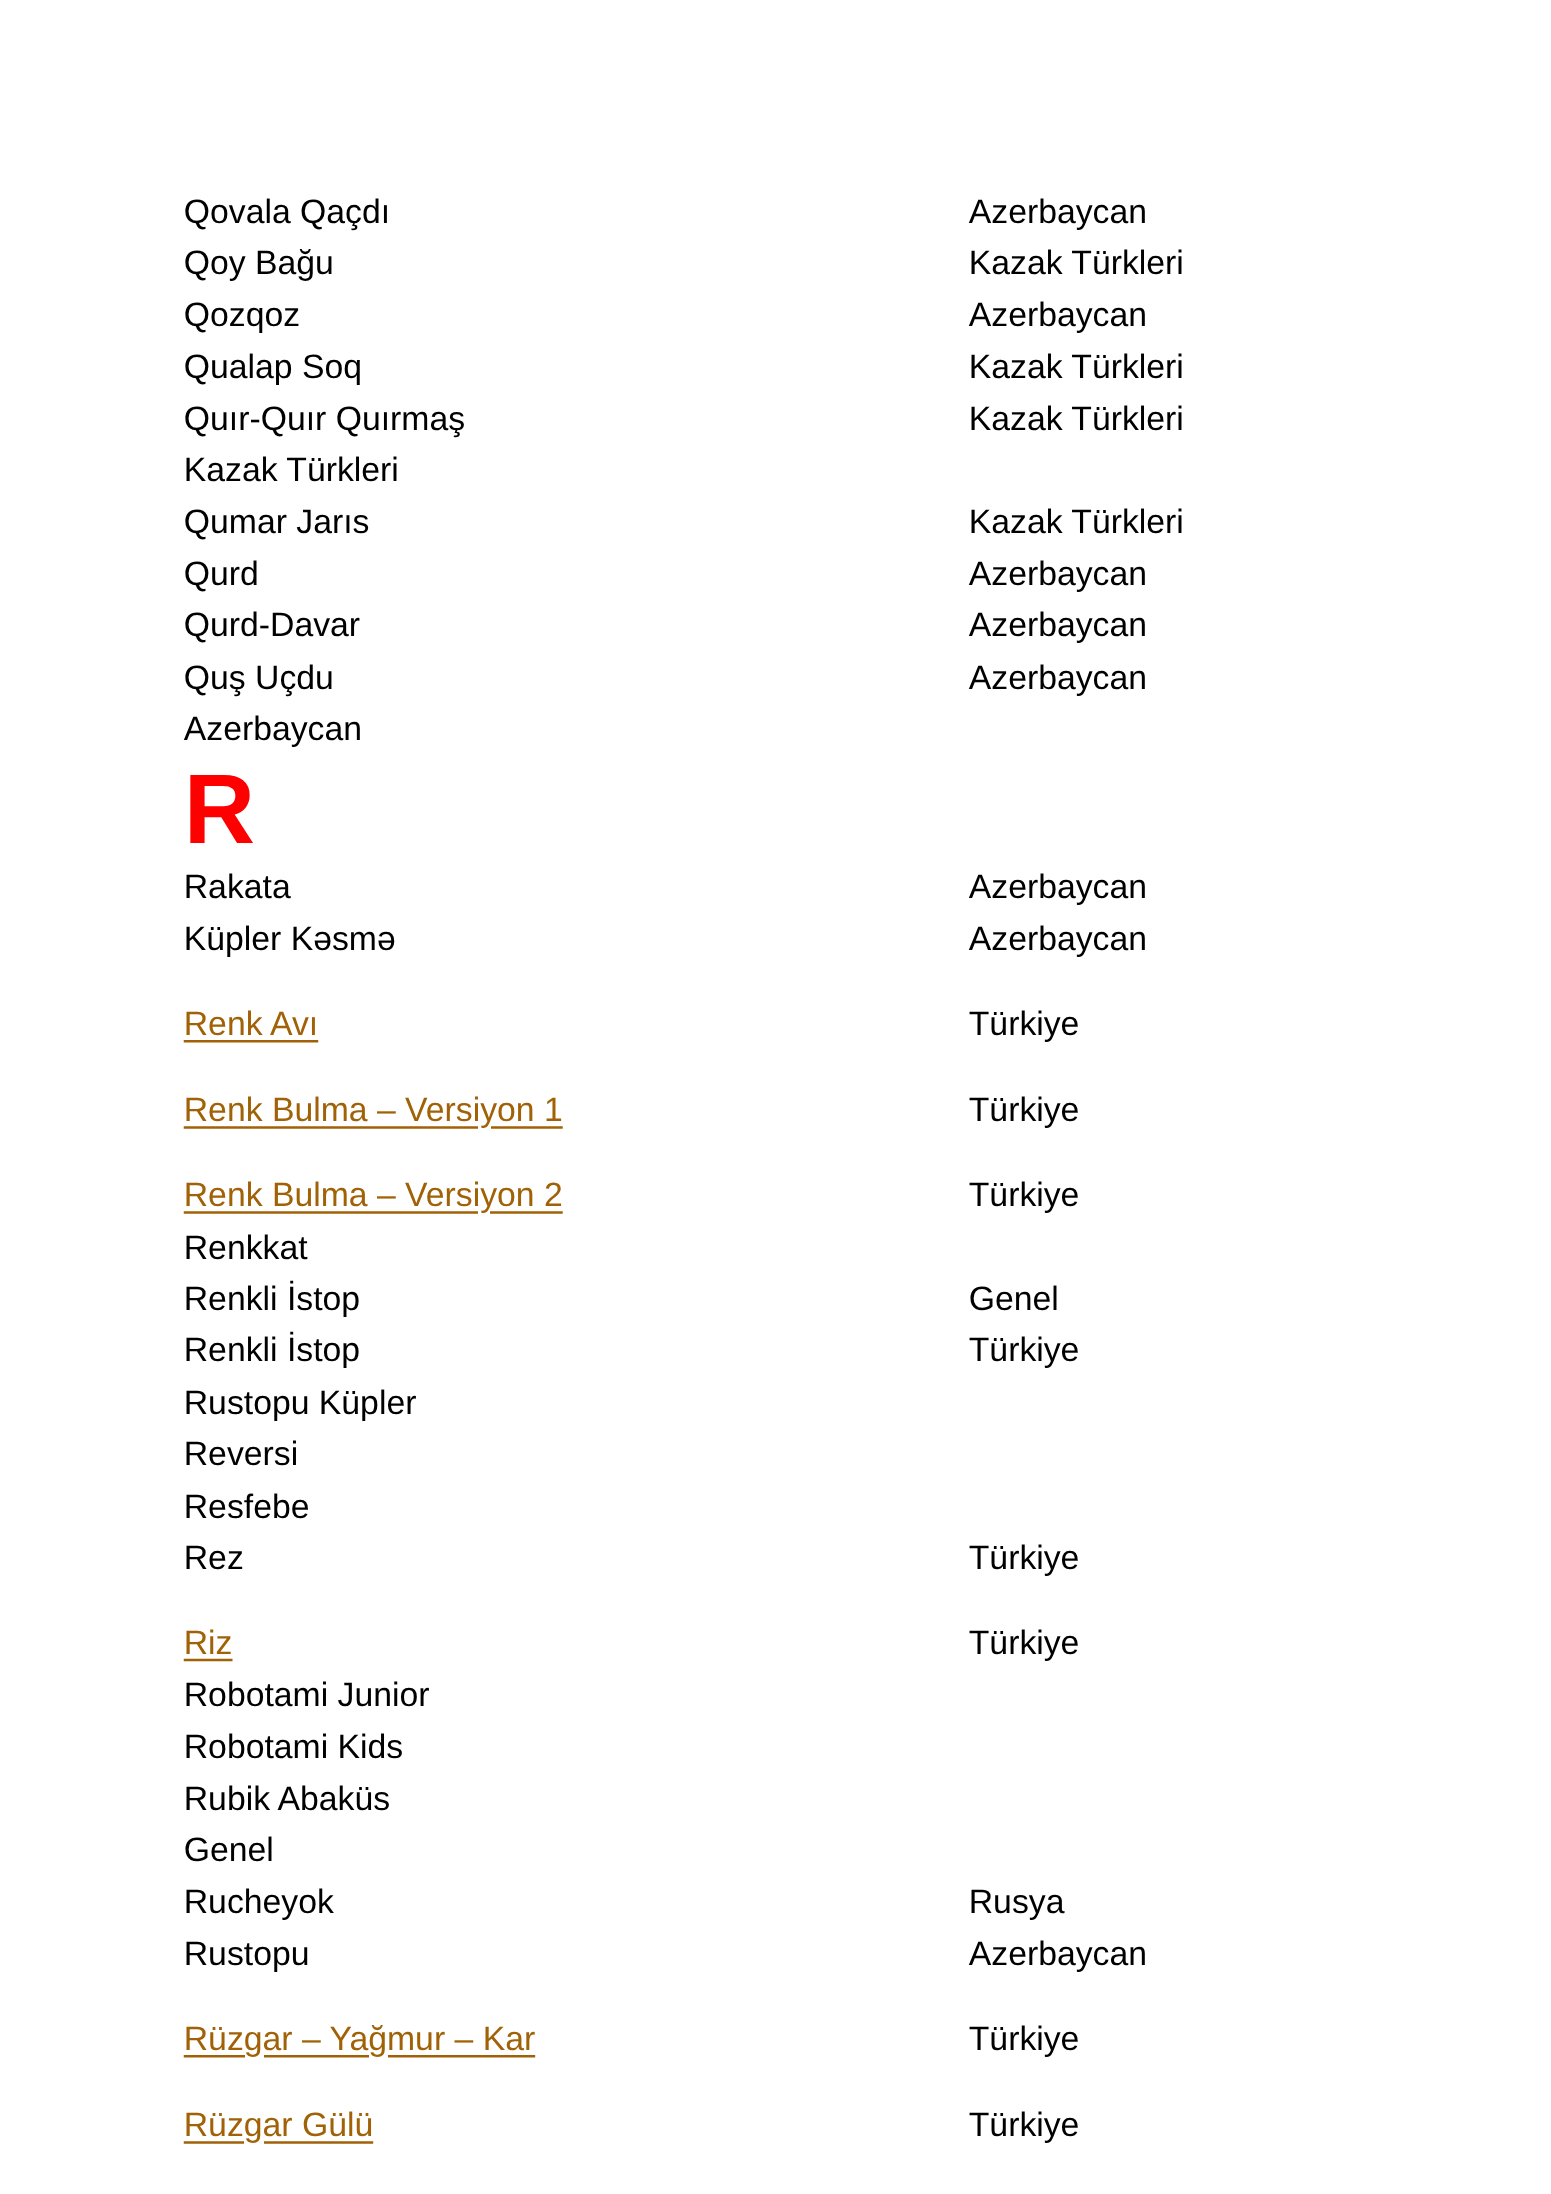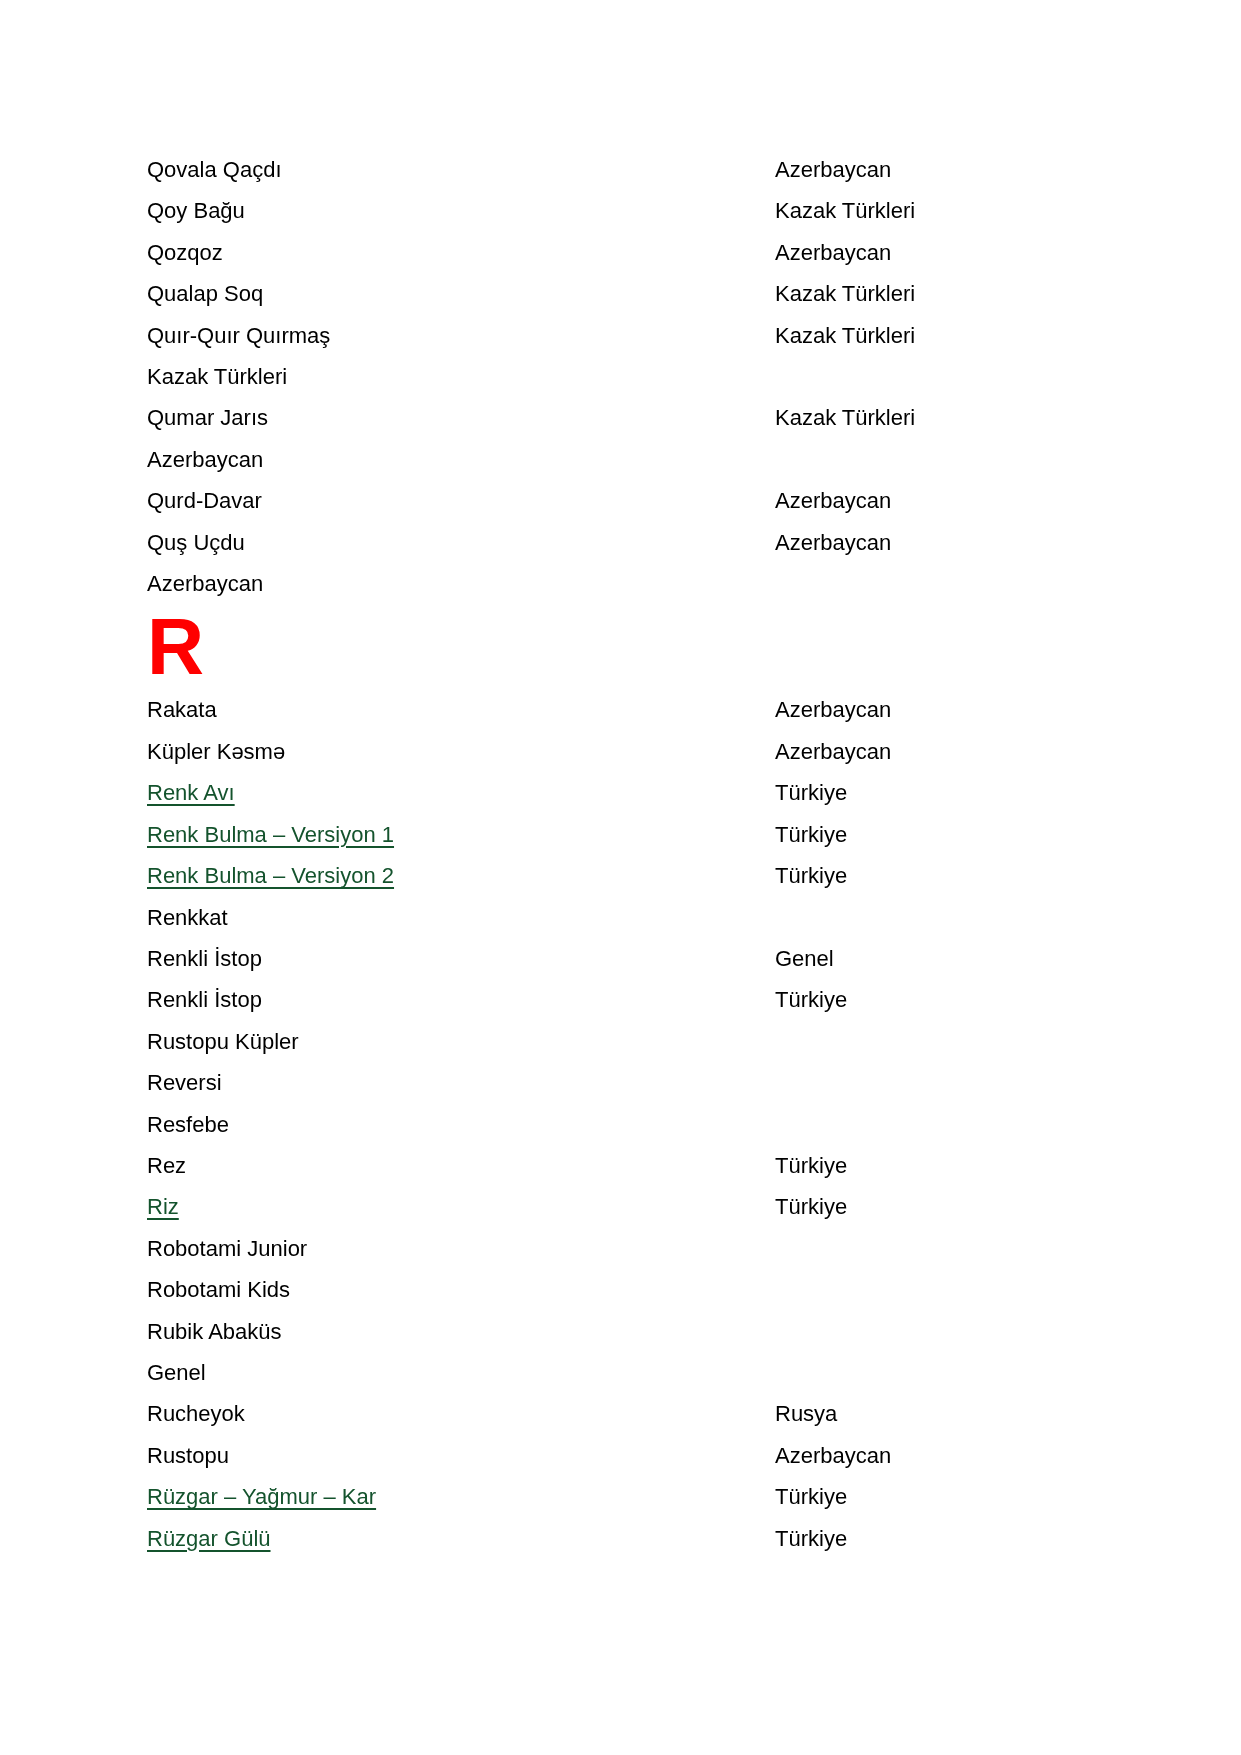--- a/index.html
+++ b/index.html
@@ -16,36 +16,37 @@
   }
   .doc-page {
     box-sizing: border-box;
     width: 1241px;
     height: 1755px;
     padding: 149px 0 0 147px;
   }
   .game-list .row {
     display: flex;
     align-items: baseline;
-    font-size: 22px;
+    font-size: 27px;
     line-height: 41.4px;
     white-space: nowrap;
   }
   .game-list .name {
     flex: 0 0 628px;
     width: 628px;
   }
   .game-list .region {
     flex: 1 1 auto;
   }
   .game-list a.name {
-    color: #14532d;
+    color: #a16207;
     text-decoration: underline;
     text-underline-offset: 4px;
     cursor: pointer;
+    margin-top: 27px;
   }
   .section-heading {
     height: 85px;
     line-height: 85px;
     font-size: 79px;
     font-weight: bold;
     color: #ff0000;
   }
 </style>
 </head>
@@ -75,20 +76,21 @@
         <span class="region">Kazak Türkleri</span>
       </div>
       <div class="row">
         <span class="region">Kazak Türkleri</span>
       </div>
       <div class="row">
         <span class="name">Qumar Jarıs</span>
         <span class="region">Kazak Türkleri</span>
       </div>
       <div class="row">
+        <span class="name">Qurd</span>
         <span class="region">Azerbaycan</span>
       </div>
       <div class="row">
         <span class="name">Qurd-Davar</span>
         <span class="region">Azerbaycan</span>
       </div>
       <div class="row">
         <span class="name">Quş Uçdu</span>
         <span class="region">Azerbaycan</span>
       </div>

